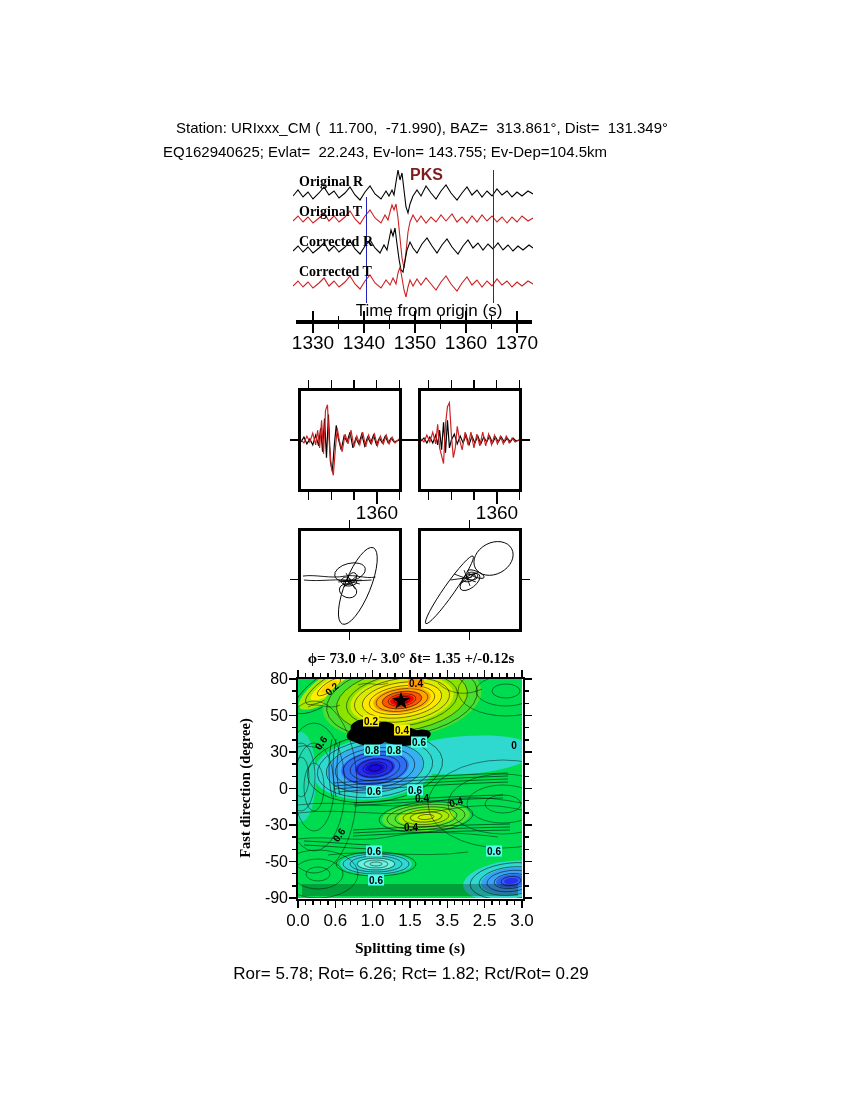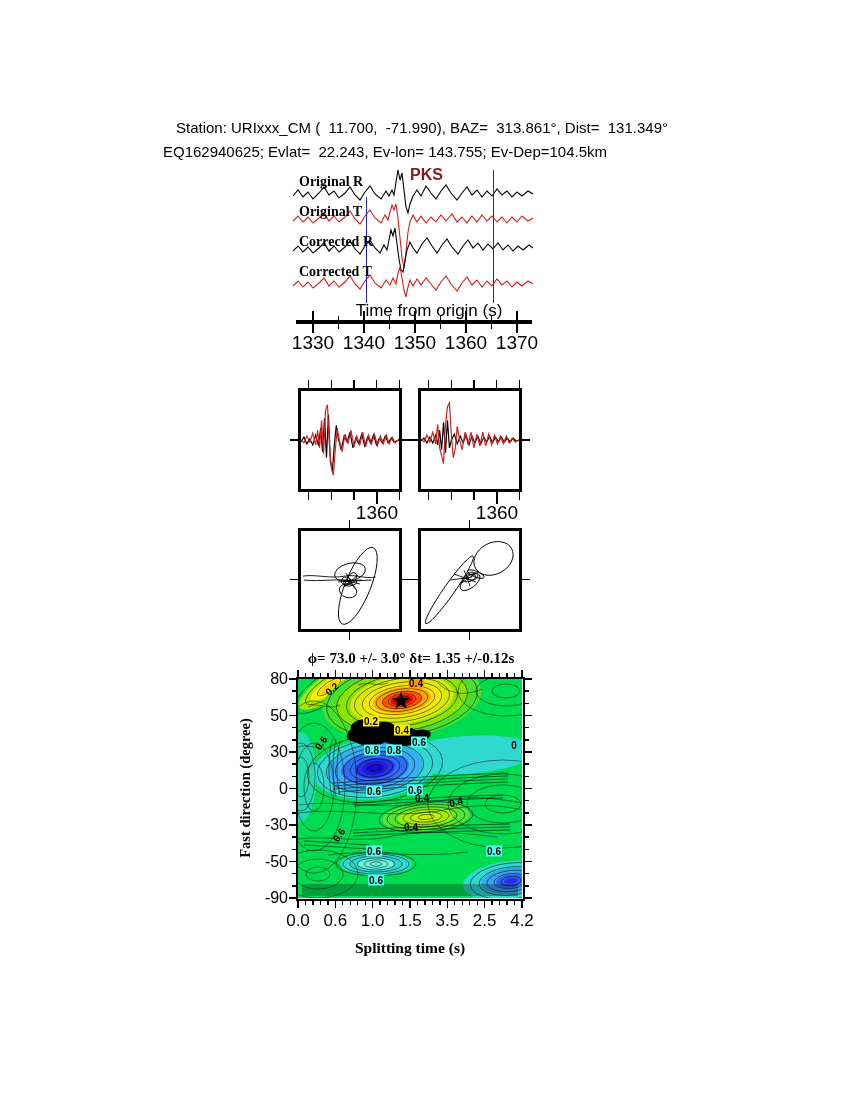--- a/index.html
+++ b/index.html
@@ -288,25 +288,26 @@
       <div class="ytl" style="top: 182.5px;">-50</div>
       <div class="ytl" style="top: 219px;">-90</div>
     </div>
   <div class="abs" style="left:298px;top:911px;width:224px;" id="contour-xlabels">
       <div class="xtl" style="left: 0px; top: 0px;">0.0</div>
       <div class="xtl" style="left: 37.3333px; top: 0px;">0.6</div>
       <div class="xtl" style="left: 74.6667px; top: 0px;">1.0</div>
       <div class="xtl" style="left: 112px; top: 0px;">1.5</div>
       <div class="xtl" style="left: 149.333px; top: 0px;">3.5</div>
       <div class="xtl" style="left: 186.667px; top: 0px;">2.5</div>
-      <div class="xtl" style="left: 224px; top: 0px;">4.2</div>
+      <div class="xtl" style="left: 224px; top: 0px;">3.0</div>
     </div>
 
   <div class="abs serifb ctr" style="left:410px;top:939px;font-size:15.5px;">Splitting time (s)</div>
 
+  <div class="abs ctr" style="left:411px;top:964px;font-size:17px;">Ror= 5.78; Rot= 6.26; Rct= 1.82; Rct/Rot= 0.29</div>
 
 <div class="abs tracelab" style="position: absolute; left: 299px; top: 174px;">Original R</div>
     <div class="abs tracelab" style="position: absolute; left: 299px; top: 204px;">Original T</div>
     <div class="abs tracelab" style="position: absolute; left: 299px; top: 234px;">Corrected R</div>
     <div class="abs tracelab" style="position: absolute; left: 299px; top: 264px;">Corrected T</div>
     <div class="tk" style="left: 312.2px; top: 311px; width: 1.6px; height: 22px;"></div>
     <div class="abs ticklab" style="position: absolute; left: 313px; top: 332px; transform: translateX(-50%);">1330</div>
     <div class="tk" style="left: 363.2px; top: 311px; width: 1.6px; height: 22px;"></div>
     <div class="abs ticklab" style="position: absolute; left: 364px; top: 332px; transform: translateX(-50%);">1340</div>
     <div class="tk" style="left: 414.2px; top: 311px; width: 1.6px; height: 22px;"></div>

